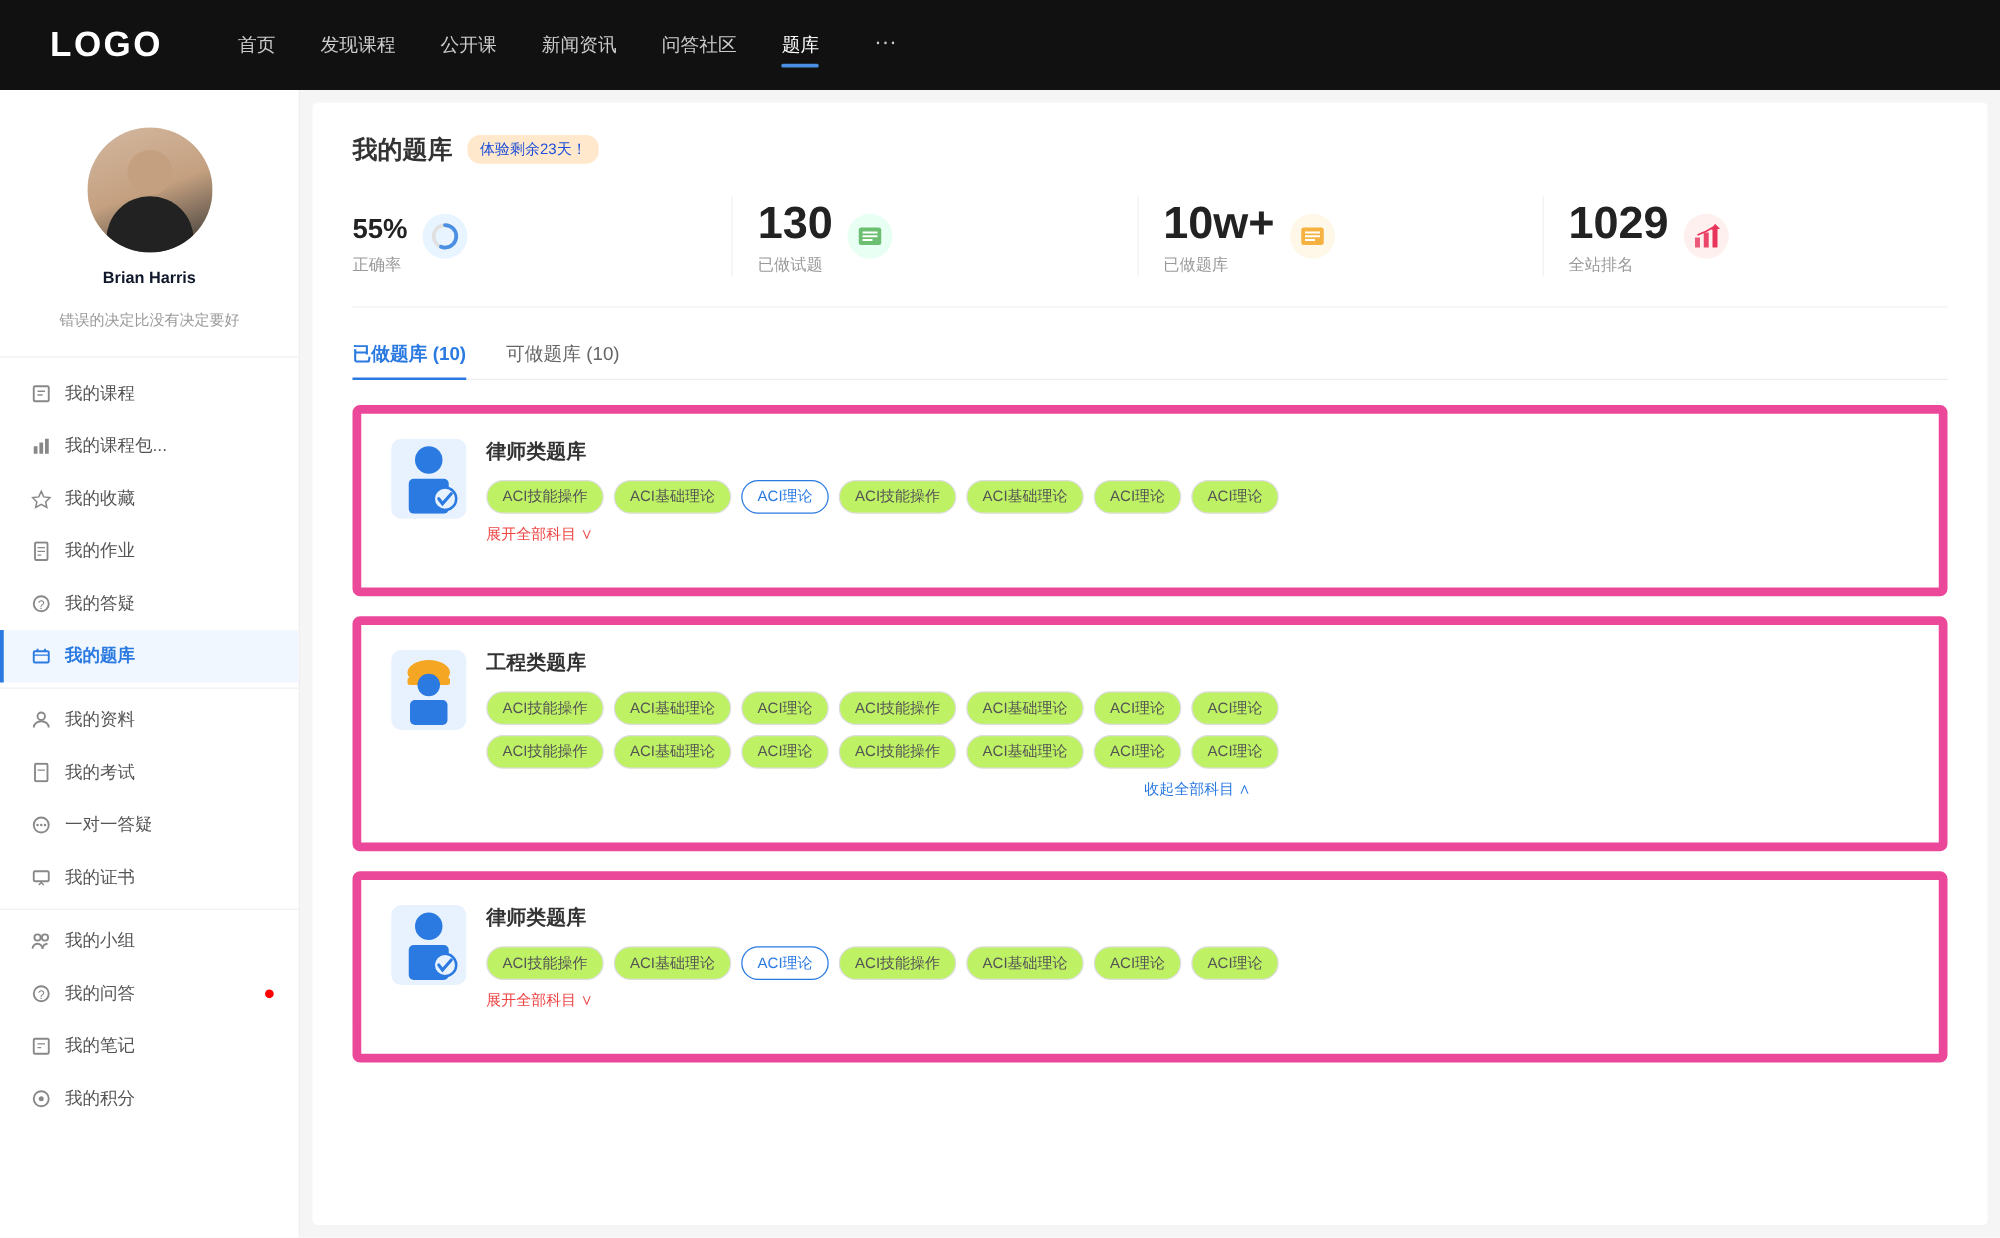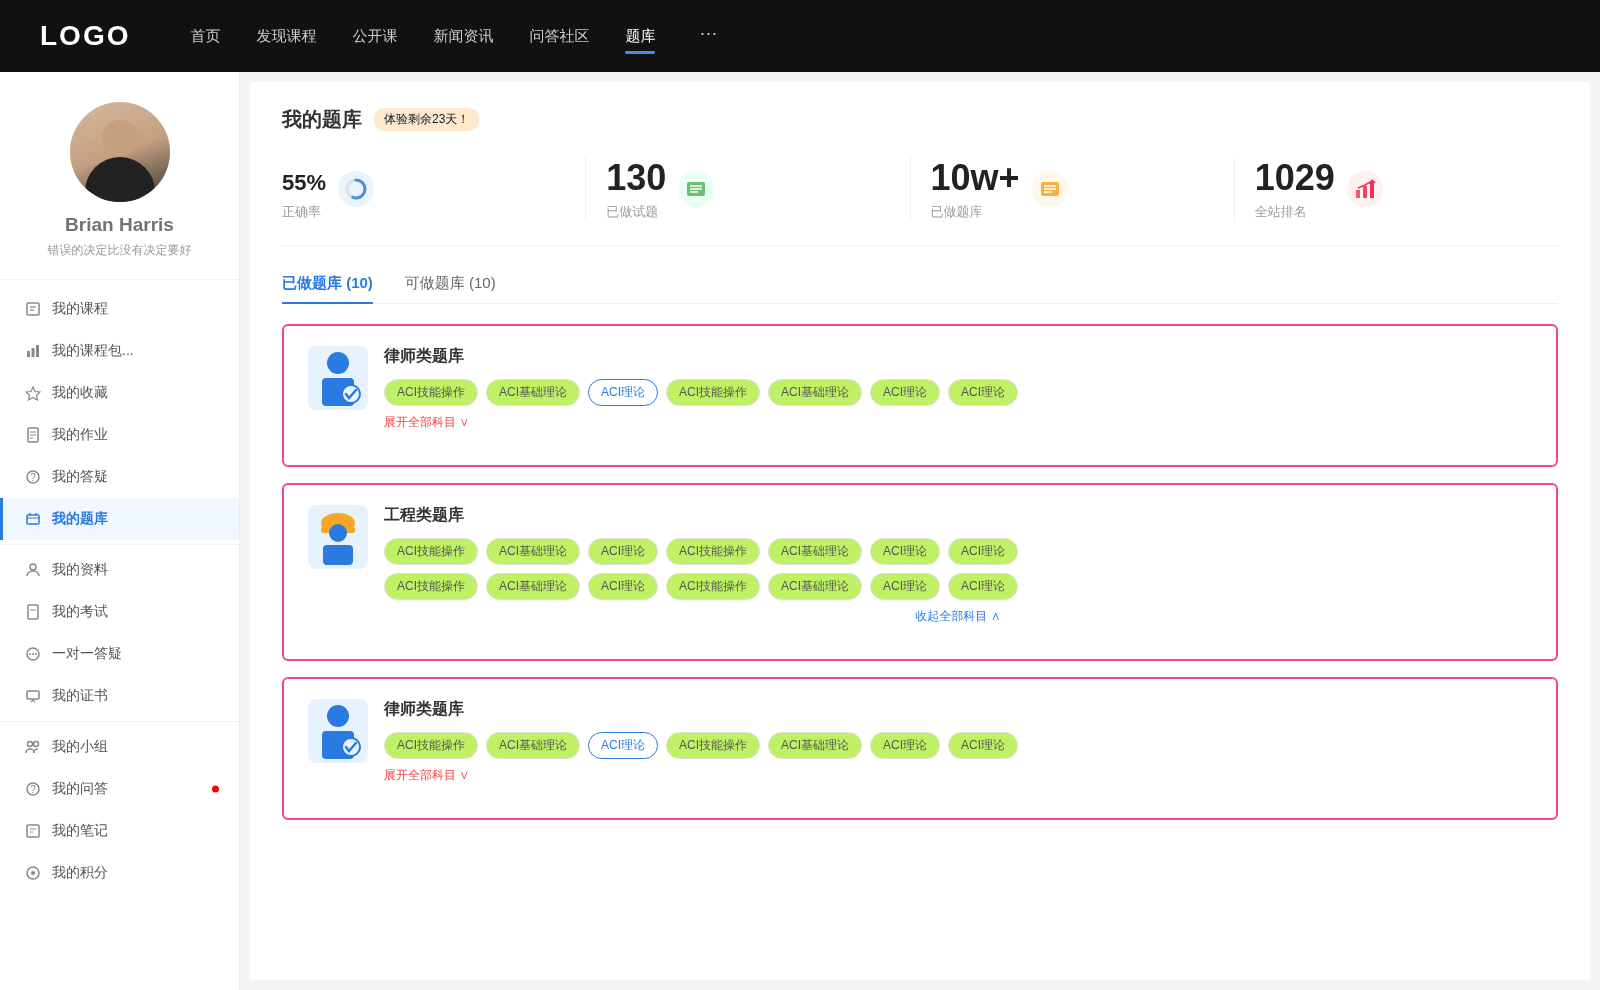--- a/index.html
+++ b/index.html
@@ -148,24 +148,24 @@
       position: absolute;
       bottom: 0;
       left: 50%;
       transform: translateX(-50%);
       width: 70px;
       height: 45px;
       border-radius: 35px 35px 0 0;
       background: #222;
     }
     .profile-name {
-      font-size: 19px;
+      font-size: 13px;
       font-weight: 600;
-      color: #737373;
-      margin-bottom: 6px;
+      color: #0f172a;
+      margin-bottom: 19px;
     }
     .profile-motto {
       font-size: 12px;
       color: #999;
     }
 
     .sidebar-menu {
       padding: 8px 0;
     }
     .menu-item {
@@ -237,21 +237,21 @@
       gap: 12px;
       margin-bottom: 24px;
     }
     .page-title-text {
       font-size: 20px;
       font-weight: 700;
       color: #333;
     }
     .trial-badge {
       background: #ffe8cc;
-      color: #0f172a;
+      color: #1d4ed8;
       font-size: 12px;
       padding: 3px 10px;
       border-radius: 10px;
     }
 
     
     .stats-row {
       display: flex;
       gap: 0;
       margin-bottom: 28px;
@@ -318,21 +318,21 @@
       position: absolute;
       bottom: -1px;
       left: 0;
       right: 0;
       height: 2px;
       background: #2a7ae2;
     }
 
     
     .bank-card {
-      border: 2px solid #ec4899;
+      border: 7px solid #ec4899;
       border-radius: 6px;
       padding: 20px 24px;
       margin-bottom: 16px;
     }
     .bank-card-header {
       display: flex;
       align-items: flex-start;
       gap: 16px;
       margin-bottom: 14px;
     }

